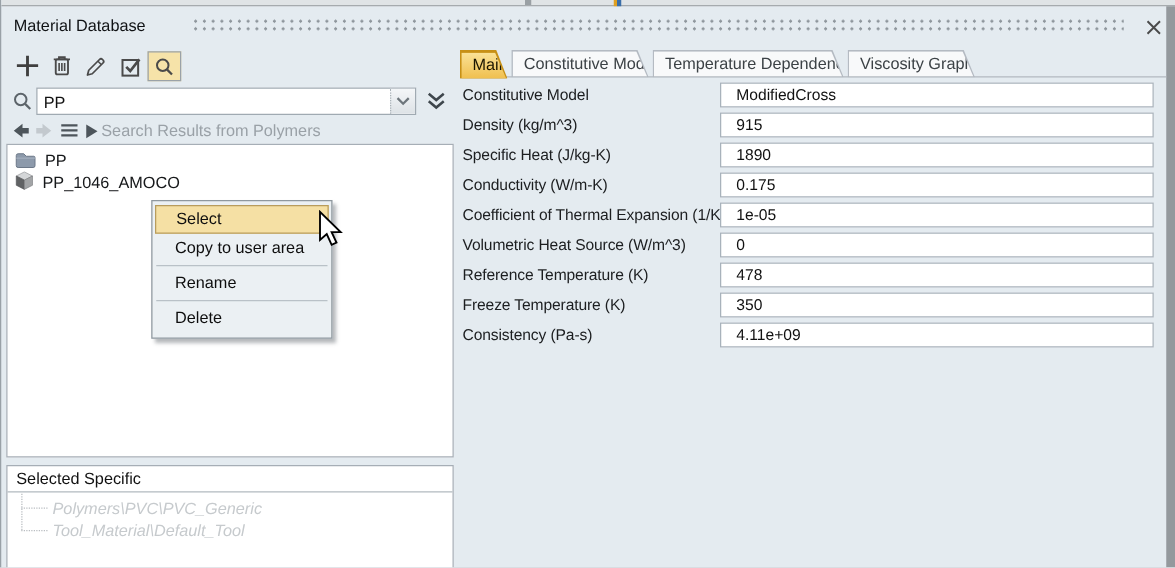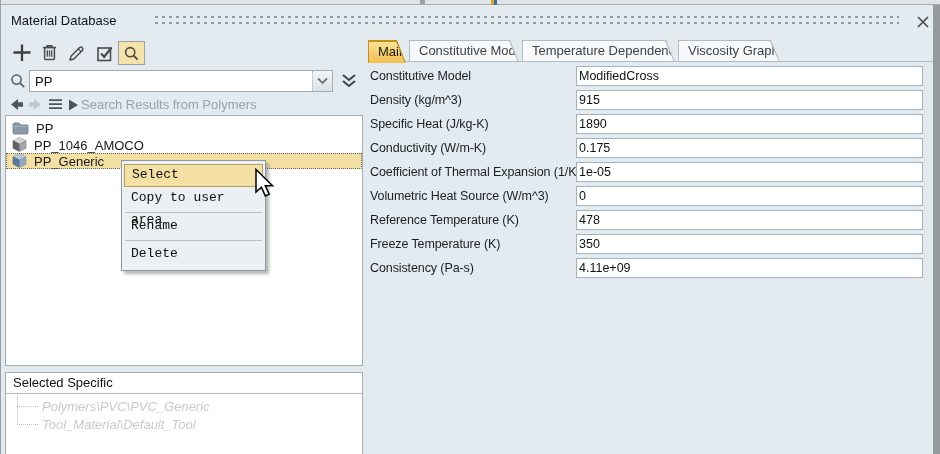--- a/index.html
+++ b/index.html
@@ -71,27 +71,27 @@
   .tab.active { background:#c79016; z-index:3; height:23px; }
   .tab.active .tab-inner { background:linear-gradient(#fae297,#f0bf4e); color:#1c1600; inset:2px 1px 0 1px; }
   .tab-baseline { position:absolute; left:367px; top:61px; width:565px; height:1px; background:#b2b9c0; z-index:1; }
 
   
   .form { position:absolute; left:369px; top:66px; right:17px; z-index:2; }
   .frow { position:relative; height:20px; margin-bottom:4px; }
   .frow .flabel { position:absolute; left:0; top:0; line-height:20px; font-size:12.5px;
     letter-spacing:-0.1px; color:#1c1e20; white-space:nowrap; }
   .frow input { position:absolute; left:206px; right:0; height:20px; border:1px solid #a8b2bb;
-    background:#fff; font:12.5px "Liberation Sans",sans-serif; padding:0 2px; color:#111; }
+    background:#fff; font:12.5px "Liberation Sans",sans-serif; padding:0 12px; color:#111; }
 
   
   .cmenu { position:absolute; left:120px; top:160px; width:145px; background:#ebf0f3;
     border:1px solid #8f989e; box-shadow:3px 3px 3px rgba(90,98,104,0.45);
     padding:3px 2px 4px 2px; z-index:10; }
-  .mitem { height:23px; line-height:22px; padding-left:7px; color:#0e0e0e; cursor:pointer;font-family:Liberation Mono, monospace; }
+  .mitem { height:23px; line-height:22px; padding-left:16px; color:#0e0e0e; cursor:pointer; }
   .mitem.hl { background:#f5e0a4; border:1px solid #b89c5c; line-height:20px; }
   .msep { height:1px; background:#b9c1c7; margin:2px 1px; }
 
   .cursor { position:absolute; left:252px; top:168px; z-index:20; pointer-events:none; }
 </style>
 </head>
 <body>
 
 <div class="screen">
 
@@ -186,27 +186,20 @@
         <path d="M1,3.5 Q1,2 2.5,2 H7 L9,4 H15 Q16,4 16,5.2 V11.5 Q16,13 14.5,13 H2.5 Q1,13 1,11.5 Z" fill="#8d9aab" stroke="#6c7888" stroke-width="0.8"></path>
         <path d="M1,5.5 H16" stroke="#aab4c2" stroke-width="0.8"></path>
       </svg><span>PP</span>
     </div>
     <div class="trow">
       <svg width="15" height="15">
         <polygon points="7.5,0.5 14,3.8 7.5,7.1 1,3.8" fill="#d4d6d8" stroke="#8a8c8e" stroke-width="0.5"></polygon>
         <polygon points="1,3.8 7.5,7.1 7.5,14.5 1,11.2" fill="#606264" stroke="#505254" stroke-width="0.5"></polygon>
         <polygon points="14,3.8 7.5,7.1 7.5,14.5 14,11.2" fill="#a2a4a6" stroke="#7a7c7e" stroke-width="0.5"></polygon>
       </svg><span>PP_1046_AMOCO</span>
-    </div>
-    <div class="trow sel">
-      <svg width="15" height="15">
-        <polygon points="7.5,0.5 14,3.8 7.5,7.1 1,3.8" fill="#b7c9dc" stroke="#7890aa" stroke-width="0.5"></polygon>
-        <polygon points="1,3.8 7.5,7.1 7.5,14.5 1,11.2" fill="#54779c" stroke="#46678a" stroke-width="0.5"></polygon>
-        <polygon points="14,3.8 7.5,7.1 7.5,14.5 14,11.2" fill="#8fa9c4" stroke="#6e88a4" stroke-width="0.5"></polygon>
-      </svg><span>PP_Generic</span>
     </div>
   </div>
 
   <div class="sel-panel">
     <div class="sel-header">Selected Specific</div>
     <div class="tree-vline"></div>
     <div class="tree-hstub" style="top:33px"></div>
     <div class="tree-hstub" style="top:51px"></div>
     <div class="sel-item" style="top:26px">Polymers\PVC\PVC_Generic</div>
     <div class="sel-item" style="top:44px">Tool_Material\Default_Tool</div>

